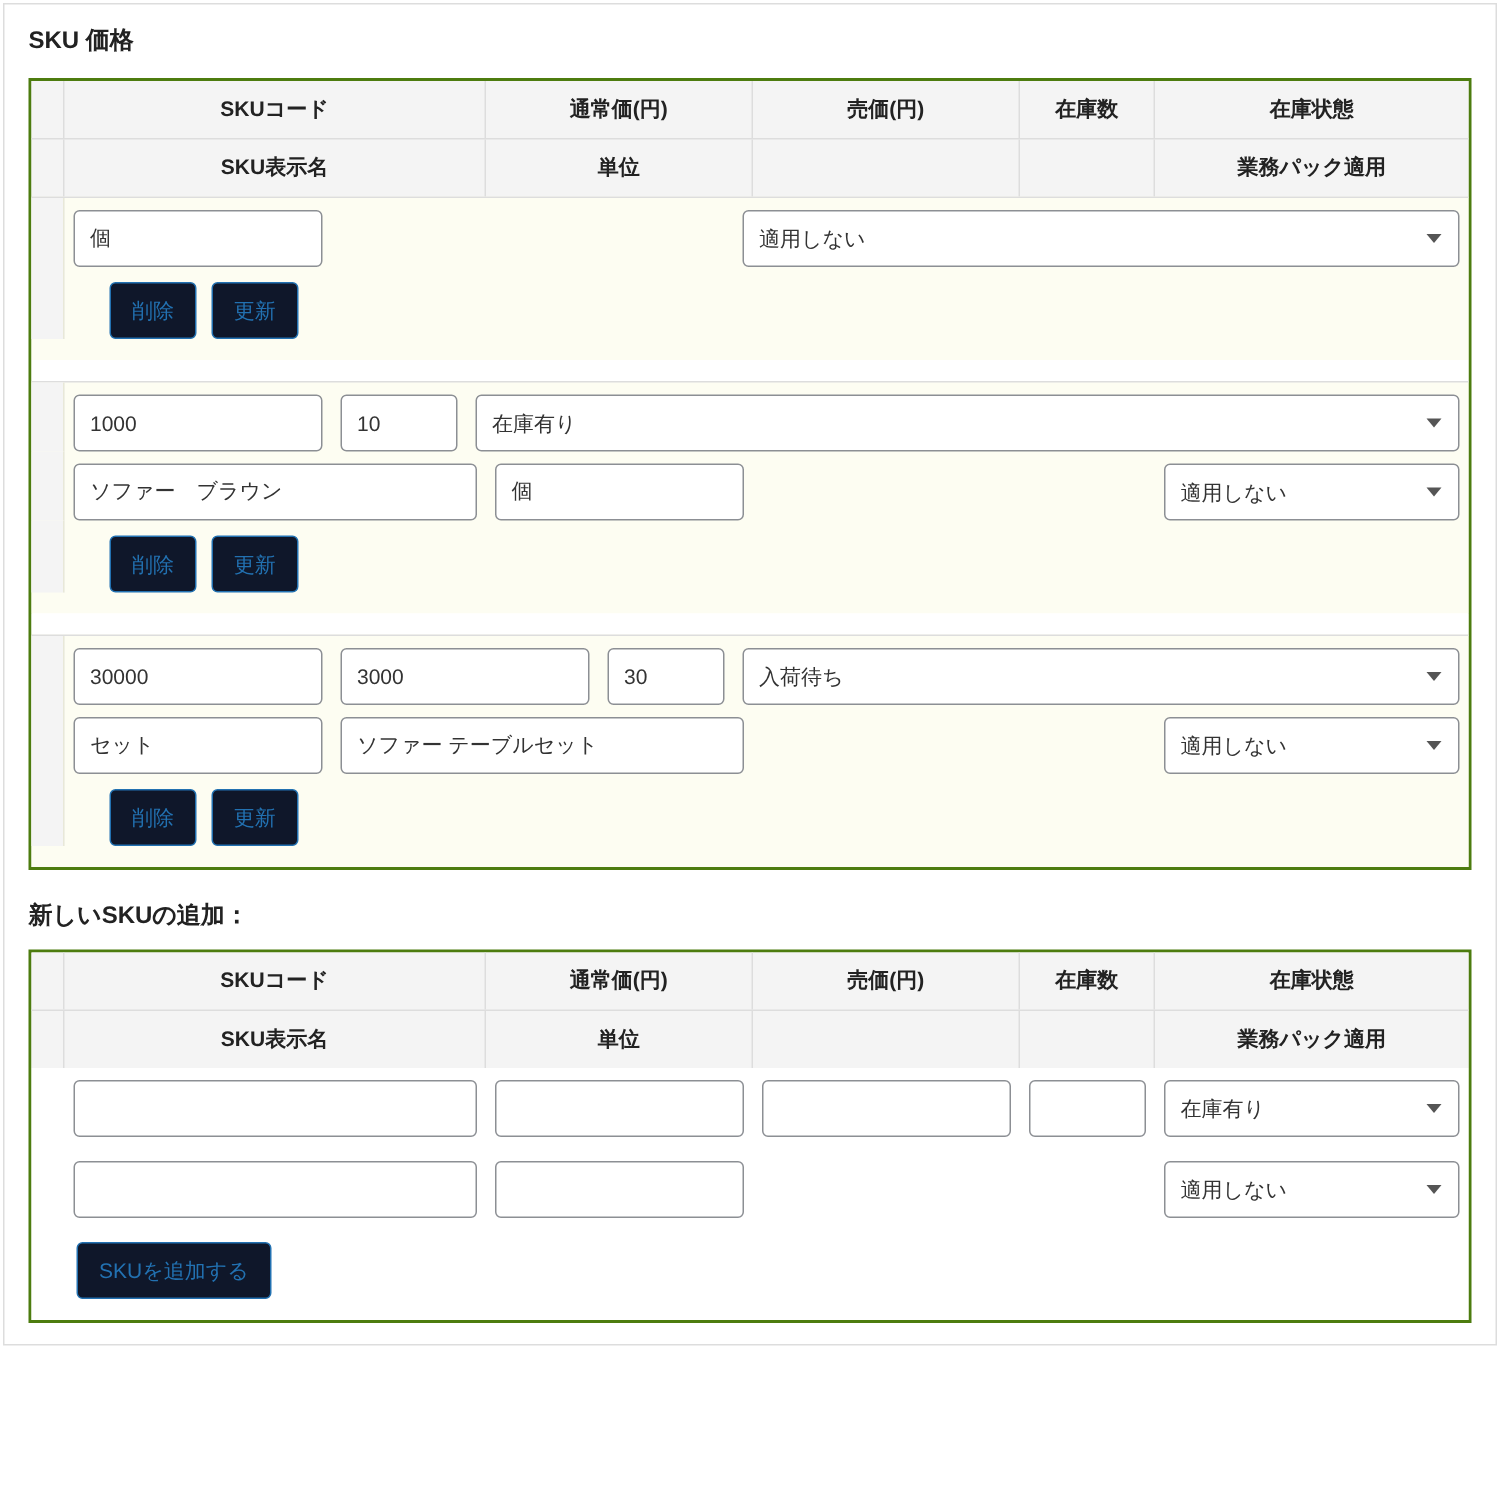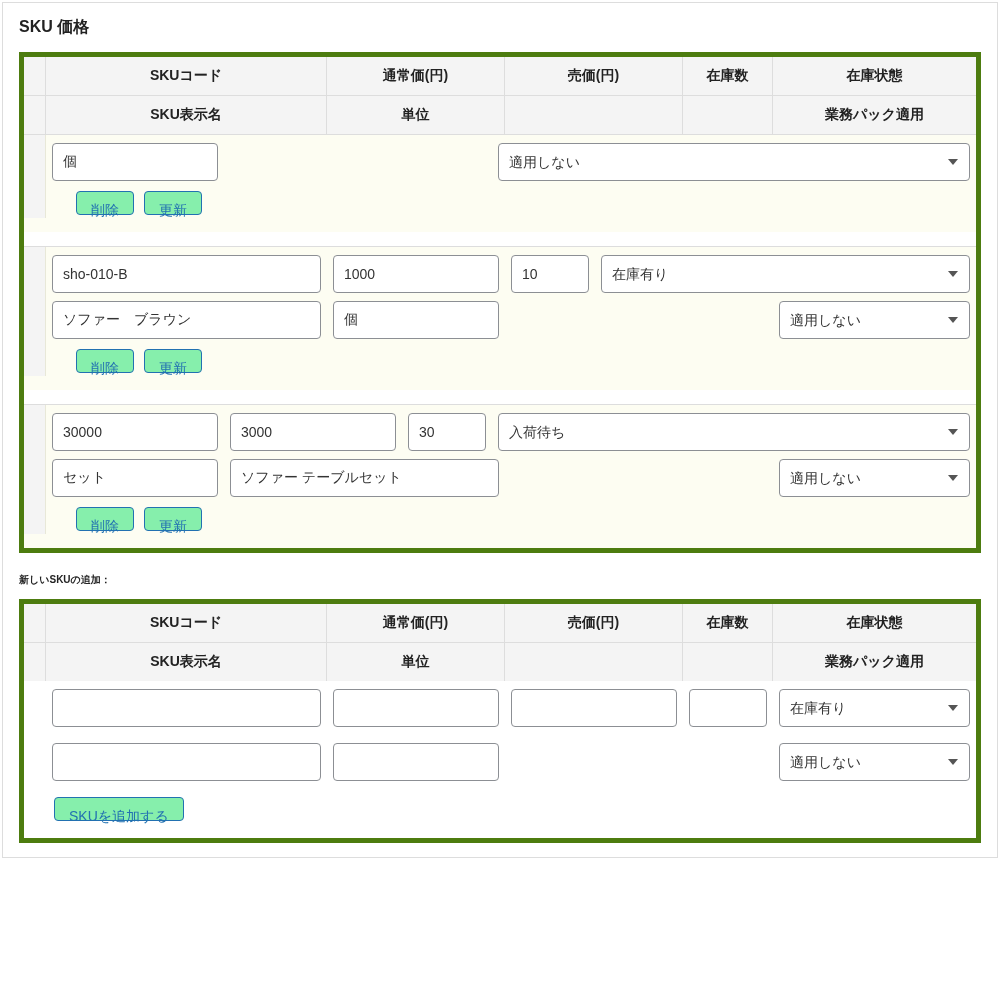--- a/index.html
+++ b/index.html
@@ -14,27 +14,27 @@
   border: 1px solid #ddd;
   padding: 14px 16px;
 }
 .panel-title {
   font-size: 16px;
   font-weight: 600;
   color: #222;
   margin-bottom: 14px;
 }
 .section-title {
-  font-size: 10px;
+  font-size: 16px;
   font-weight: 600;
   color: #222;
   margin: 20px 0 12px 0;
 }
 .table-area {
-  border: 5px solid #4d7c0f;
+  border: 2px solid #4d7c0f;
 }
 .header-grid {
   background: #f4f4f4;
 }
 .header-row {
   display: flex;
   border-bottom: 1px solid #ddd;
 }
 .header-row:last-child { border-bottom: none; }
 .header-cell {
@@ -110,25 +110,25 @@
   margin-top: -3px;
   width: 0;
   height: 0;
   border-left: 5px solid transparent;
   border-right: 5px solid transparent;
   border-top: 6px solid #555;
   pointer-events: none;
 }
 .btn {
   display: inline-block;
-  height: 24px;
+  height: 38px;
   padding: 0 14px;
   border: 1px solid #2271b1;
   border-radius: 4px;
-  background: #86efac;
+  background: #0f172a;
   color: #2271b1;
   font-size: 14px;
   cursor: pointer;
   line-height: 36px;
   margin-right: 6px;
 }
 .unit-input { width: 100%; }
 .new-row .data-cell { padding-bottom: 8px; padding-top: 8px; }
 .new-area .data-handle { background: transparent; border-right: none; }
 .new-area .sku-row { background: #fff; border-top: none; }
@@ -177,21 +177,20 @@
       <div class="actions-cell">
         <button class="btn">削除</button>
         <button class="btn">更新</button>
       </div>
     </div>
   </div>
         <div class="spacer-row"></div>
         <div class="sku-row">
     <div class="data-line">
       <div class="data-handle"></div>
-      <div class="data-cell col-sku"><input type="text" value="sho-010-B" style=""></div>
       <div class="data-cell col-sale"><input type="text" value="1000" style=""></div>
       <div class="data-cell col-stock"><input type="text" value="10" style=""></div>
       <div class="data-cell col-status">
         <div class="select-wrap"><select><option>在庫有り</option></select></div>
       </div>
     </div>
     <div class="data-line">
       <div class="data-handle"></div>
       <div class="data-cell col-sku"><input type="text" value="ソファー　ブラウン" style=""></div>
       <div class="data-cell col-price"><input type="text" class="unit-input" value="個" style=""></div>

